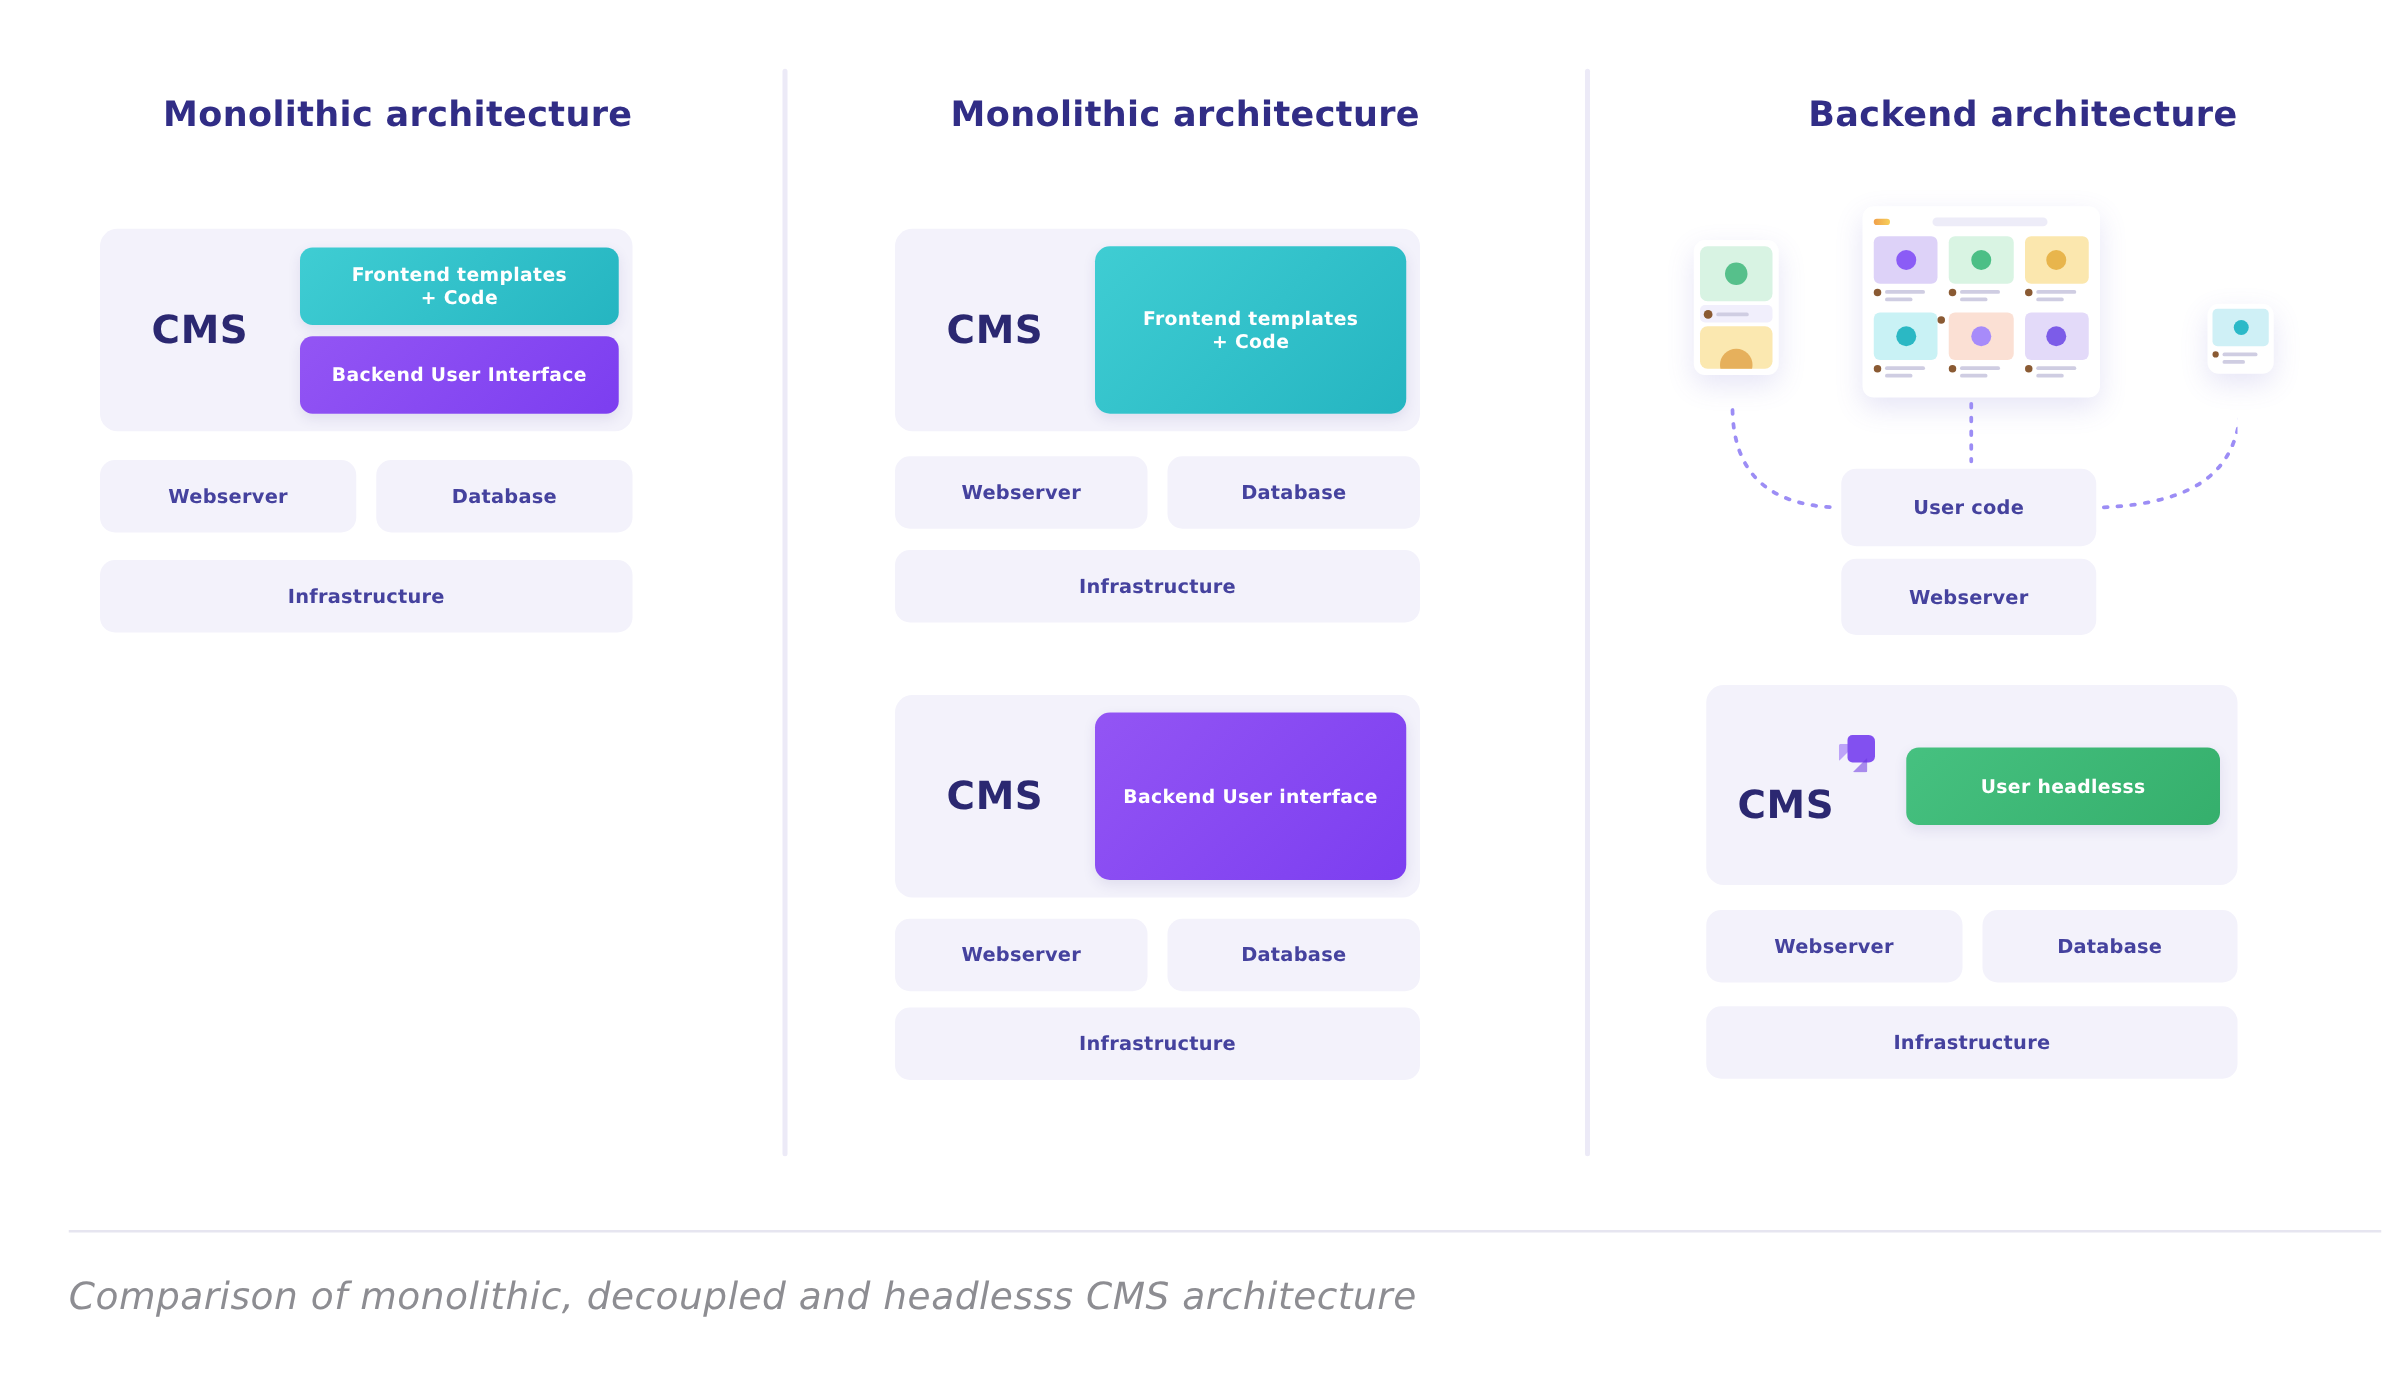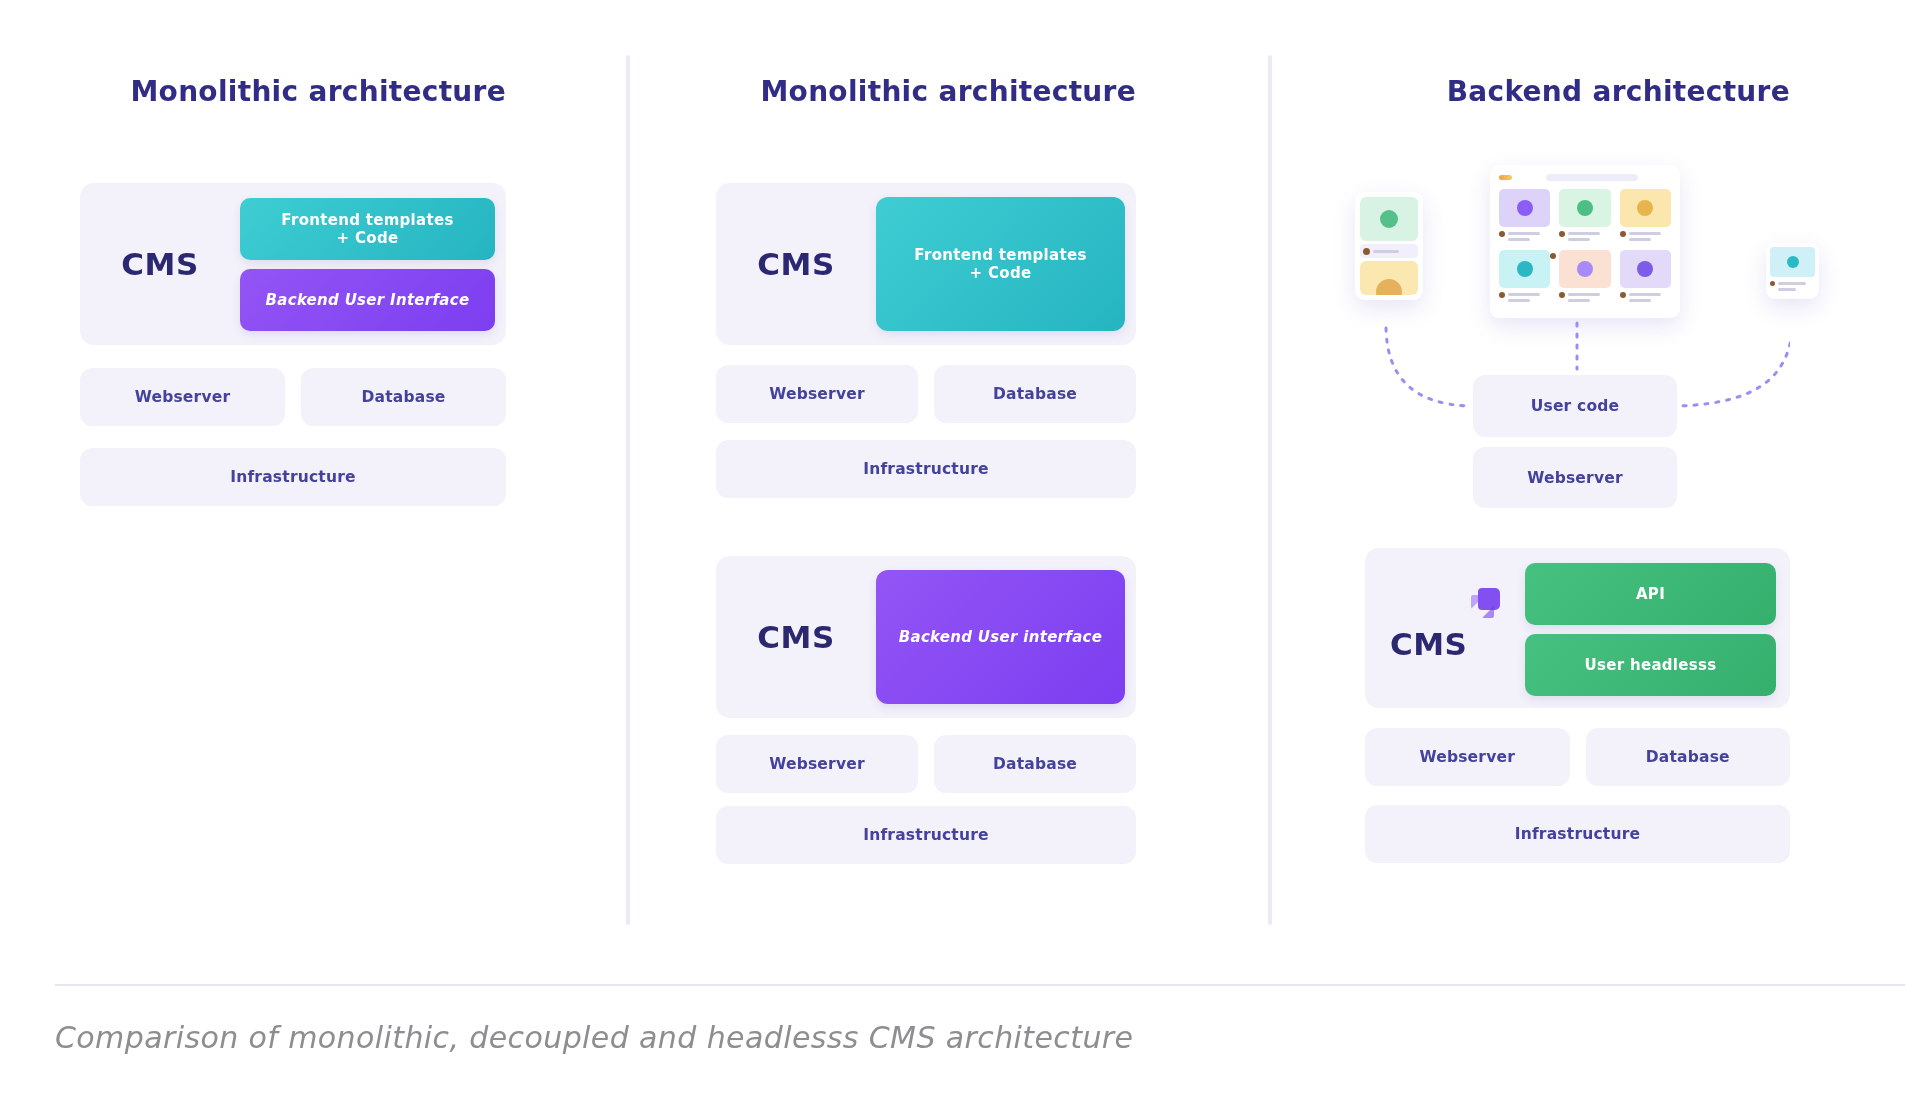--- a/index.html
+++ b/index.html
@@ -44,21 +44,21 @@
   .cms-side{flex:0 0 160px; display:flex; align-items:center; justify-content:center;}
   .cms-label{font-size:31px; font-weight:800; color:#2b2871; letter-spacing:.5px;}
   .stack{flex:1; display:flex; flex-direction:column; justify-content:center; gap:9px; padding:14px 11px 14px 0;}
   .pill{
     border-radius:10px; color:#ffffff; font-weight:600; font-size:15px; letter-spacing:.3px;
     display:flex; align-items:center; justify-content:center; text-align:center;
     white-space:pre-line; height:62px;
     box-shadow:0 4px 10px rgba(60,50,130,.10);
   }
   .pill.teal{background:linear-gradient(135deg,#3fcdd3,#25b5c1);}
-  .pill.purple{background:linear-gradient(135deg,#9355f4,#7c3ef0);font-style:italic;}
+  .pill.purple{background:linear-gradient(135deg,#9355f4,#7c3ef0);}
   .pill.green{background:linear-gradient(135deg,#46c180,#35af6c);}
   .pill.big{height:134px; border-radius:12px;}
 
   .p1 .block{margin-top:74px;}
   .p1 .row{margin-top:23px;}
   .p1 .infra{margin-top:22px;}
 
   .p2 .block{margin-top:74px;}
   .p2 .block.second{margin-top:58px;}
   .p2 .row{margin-top:20px;}
@@ -321,21 +321,20 @@
         <div class="cms-group">
           <span class="cms-label">CMS</span>
           <span class="cms-logo">
             <span class="tri"></span>
               <span class="sq"></span>
               <span class="tri2"></span>
           </span>
         </div>
       </div>
       <div class="stack">
-        <div class="pill green">API</div>
         <div class="pill green">User headlesss</div>
       </div>
     </div>
 
     <div class="row">
       <div class="box">Webserver</div>
       <div class="box">Database</div>
     </div>
     <div class="box infra">Infrastructure</div>
   </section>

